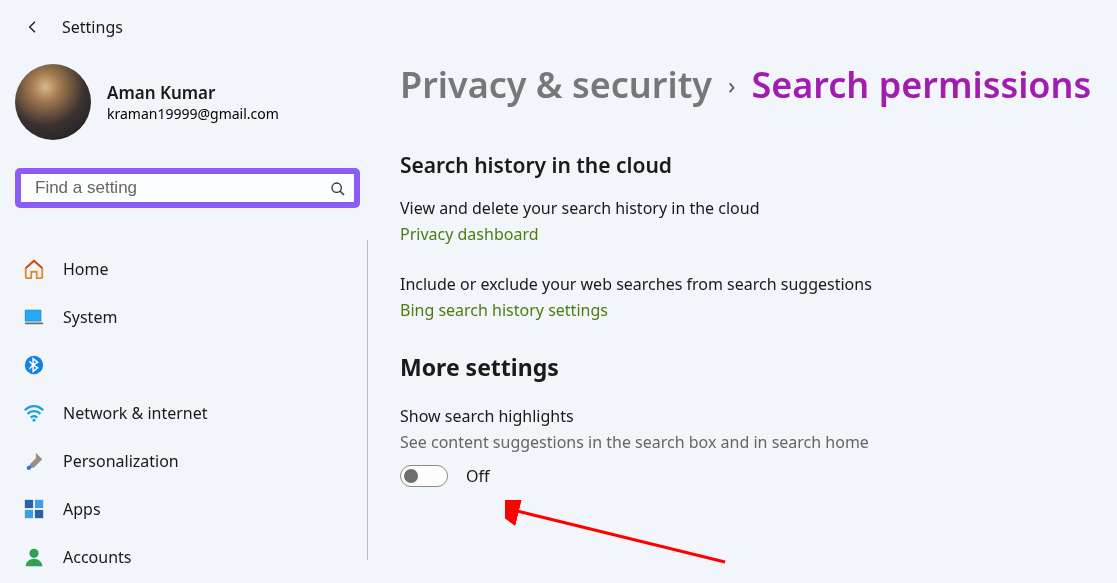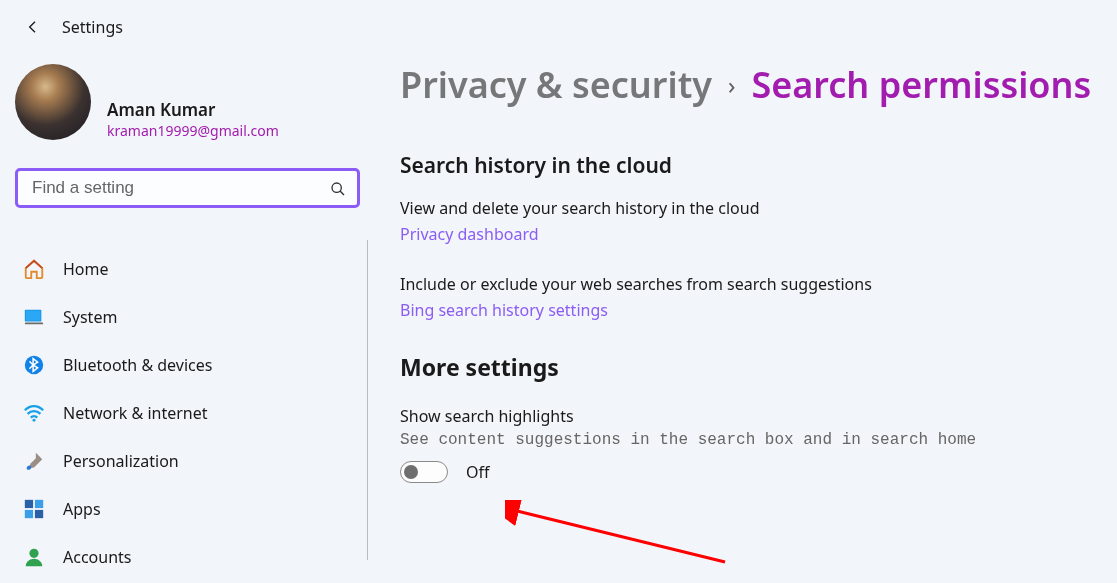--- a/index.html
+++ b/index.html
@@ -13,28 +13,28 @@
   .app { position: relative; width: 100%; height: 100%; }
 
   
   .topbar { display:flex; align-items:center; padding: 12px 18px 0 18px; }
   .back-btn { width:30px; height:30px; display:flex; align-items:center; justify-content:center; border-radius:4px; cursor:pointer; }
   .back-btn svg{width:16px;height:16px;stroke:#1a1a1a;}
   .title { margin-left: 14px; font-size:16px; }
 
   
   .leftcol { position:absolute; left:15px; top:64px; width:345px; }
-  .profile { display:flex; align-items:flex-end; gap:16px; margin-bottom:28px; }
+  .profile { display:flex; align-items:center; gap:16px; margin-bottom:28px; }
   .avatar { width:76px; height:76px; border-radius:50%; background: radial-gradient(circle at 40% 30%, #d7b98c 0%, #a57a4f 20%, #3b3230 55%, #1a1820 100%); flex-shrink:0; cursor:pointer;}
   .profile-name { font-size:17px; font-weight:600; }
-  .profile-email { font-size:14px; color:#a21caf; }
+  .profile-email { font-size:14px; color:#000000; }
 
   .search-wrap { position:relative; width:345px; height:40px; margin-bottom:28px; }
   .search-input {
-    width:100%; height:100%; border:3px solid #8b5cf6; border-radius:5px;
+    width:100%; height:100%; border:6px solid #8b5cf6; border-radius:5px;
     background:#fcfdfe; padding:0 44px 0 14px; font-size:17px;
     color:#333;
   }
   .search-input::placeholder{color:#666;}
   .search-ico { position:absolute; right:14px; top:50%; transform:translateY(-50%); width:16px; height:16px; }
 
   .nav { display:flex; flex-direction:column; gap:4px; position:relative; }
   .nav-item {
     display:flex; align-items:flex-end; gap:18px;
     height:44px; padding: 0 8px;
@@ -47,22 +47,22 @@
 
   
   .main { position:absolute; left:400px; top:60px; right:14px; }
   .breadcrumb { display:flex; align-items:center; gap:16px; margin-bottom:42px; }
   .bc-parent { font-size:36px; font-weight:600; color:#757779; }
   .bc-sep { font-size:24px; color:#606060; }
   .bc-current { font-size:36px; font-weight:600; color:#a21caf; }
 
   .section-h { font-size:21px; font-weight:600; margin-bottom:18px; }
   .section-text { font-size:16px; color:#1a1a1a; margin-bottom:4px; }
-  .section-sub { font-size:16px; color:#666; margin-bottom:6px;font-family:Liberation Mono, monospace; }
-  .link { font-size:16px; color:#8b5cf6; cursor:pointer; display:inline-block; }
+  .section-sub { font-size:16px; color:#666; margin-bottom:6px; }
+  .link { font-size:16px; color:#4d7c0f; cursor:pointer; display:inline-block; }
   .block { margin-bottom:28px; }
   .block2 { margin-top:8px; }
 
   .more-h { font-size:23px; font-weight:700; margin-top:30px; margin-bottom:22px; }
 
   .toggle-row { display:flex; align-items:center; gap:18px; margin-top:12px; }
   .toggle {
     width:48px; height:22px; border-radius:11px; border:1px solid #8a8a8a;
     background:#fdfdfd; position:relative; cursor:pointer;
   }
@@ -133,21 +133,20 @@
         <span>System</span>
       </div>
 
       <div class="nav-item">
         <span class="nav-icon">
           <svg viewBox="0 0 24 24">
               <circle cx="12" cy="12" r="10" fill="#1182e8"></circle>
               <path d="M11 5l5 4-5 3 5 3-5 4V5zM7 8l4 4-4 4" fill="none" stroke="#fff" stroke-width="1.6"></path>
             </svg>
         </span>
-        <span>Bluetooth &amp; devices</span>
       </div>
 
       <div class="nav-item">
         <span class="nav-icon">
           <svg viewBox="0 0 24 24">
               <path d="M2 9c6-6 14-6 20 0" stroke="#17a1e8" stroke-width="2.5" fill="none"></path>
               <path d="M5 13c4-4 10-4 14 0" stroke="#17a1e8" stroke-width="2.5" fill="none"></path>
               <path d="M8.5 17c2-2 5-2 7 0" stroke="#17a1e8" stroke-width="2.5" fill="none"></path>
               <circle cx="12" cy="20" r="1.6" fill="#17a1e8"></circle>
             </svg>

